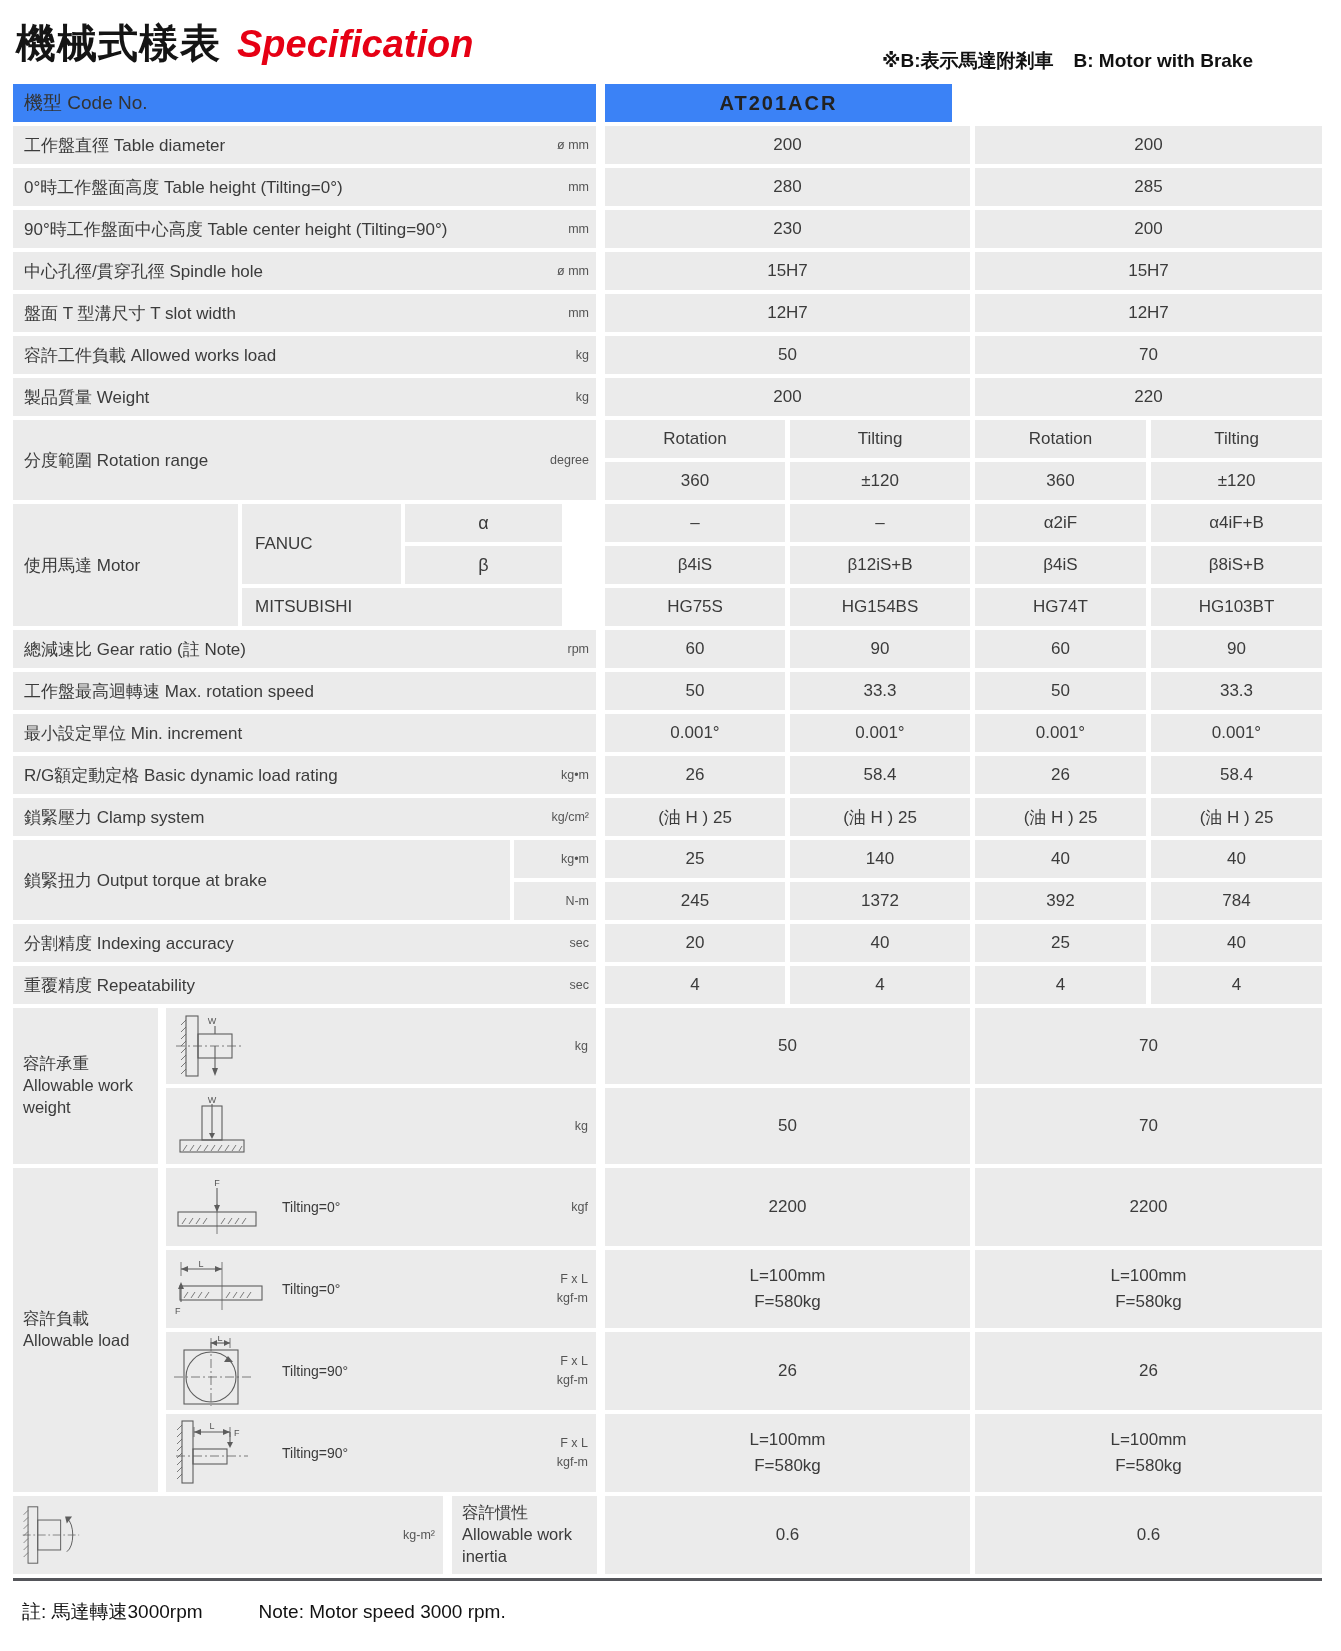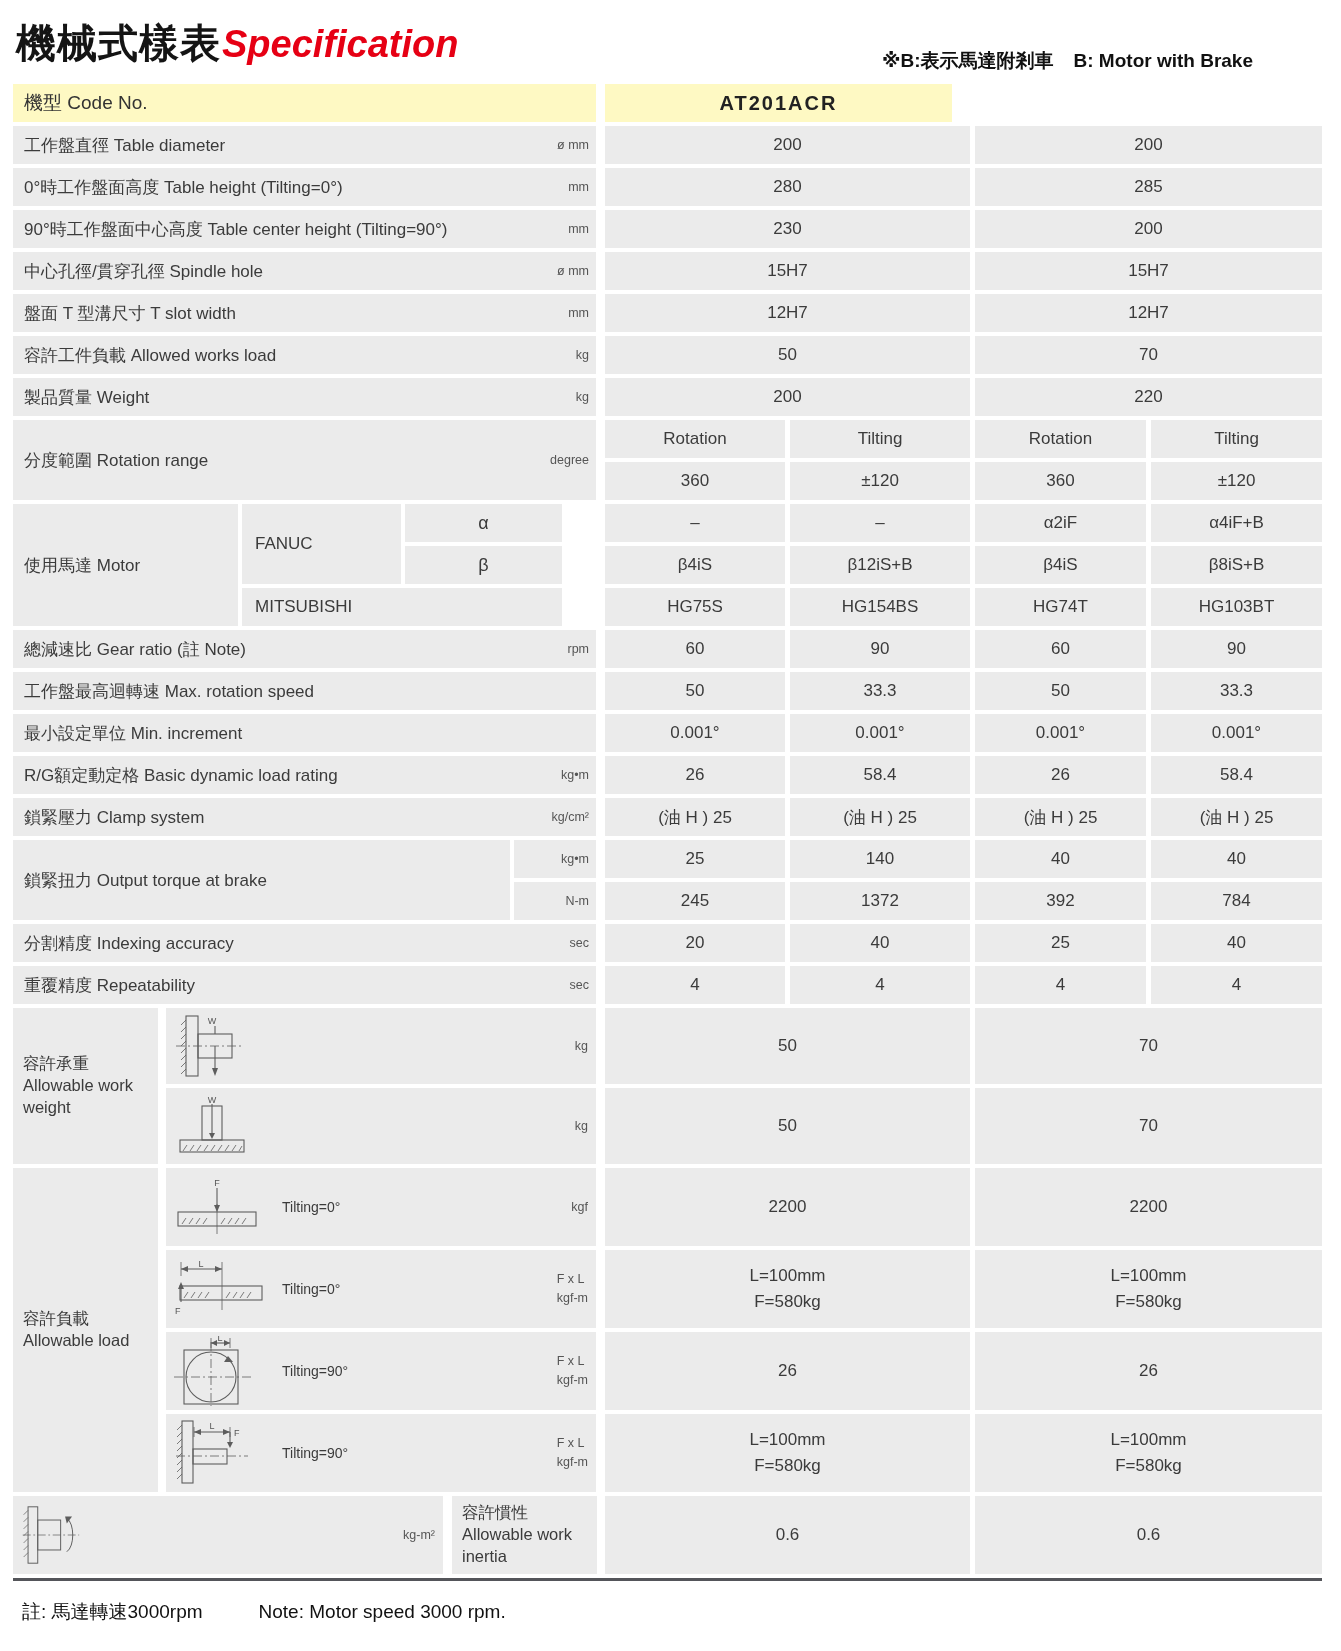--- a/index.html
+++ b/index.html
@@ -1,29 +1,29 @@
 <!DOCTYPE html>
 <html><head>
 <meta charset="utf-8">
 <style>
   html,body{margin:0;padding:0;background:#fff;}
   body{width:1341px;height:1651px;font-family:"Liberation Sans","DejaVu Sans",sans-serif;color:#3b3b3b;position:relative;overflow:hidden;}
   .titlebar{position:relative;height:60px;margin:16px 13px 8px 16px;}
   .t-zh{font-size:40px;font-weight:bold;color:#141414;letter-spacing:1px;}
-  .t-en{font-size:38px;font-weight:bold;font-style:italic;color:#e60014;margin-left:1px;}
+  .t-en{font-size:38px;font-weight:bold;font-style:italic;color:#e60014;margin-left:16px;}
   .t-note{position:absolute;right:75px;bottom:2px;font-size:19px;font-weight:bold;color:#111;white-space:nowrap;}
   .t-note .en{margin-left:20px;}
   .tbl{margin-left:13px;width:1309px;}
   .r{display:flex;margin-bottom:4px;height:38px;}
   .c{background:#ebebeb;display:flex;align-items:center;justify-content:center;font-size:17px;color:#3b3b3b;box-sizing:border-box;}
-  .hd{background:#fef9c3;}
+  .hd{background:#3b82f6;}
   .lab{width:583px;justify-content:space-between;padding:0 7px 0 11px;margin-right:9px;text-align:left;}
   .lbl{white-space:nowrap;}
   .u{font-size:12.5px;color:#555;white-space:nowrap;margin-left:6px;}
-  .u2{font-size:12.5px;color:#555;line-height:1.5;white-space:nowrap;}
+  .u2{font-size:12.5px;color:#555;text-align:right;line-height:1.5;white-space:nowrap;}
   .v{width:365px;margin-right:5px;}
   .w{width:347px;}
   .qa{width:180px;margin-right:5px;}
   .qb{width:171px;margin-right:5px;}
   .qb.last{margin-right:0;}
   .subr{display:flex;height:38px;}
   .mb4{margin-bottom:4px;}
   .col{display:flex;flex-direction:column;}
   .leftal{justify-content:flex-start;padding-left:11px;}
   .hdm{font-weight:bold;font-size:20px;letter-spacing:2px;color:#222;}

